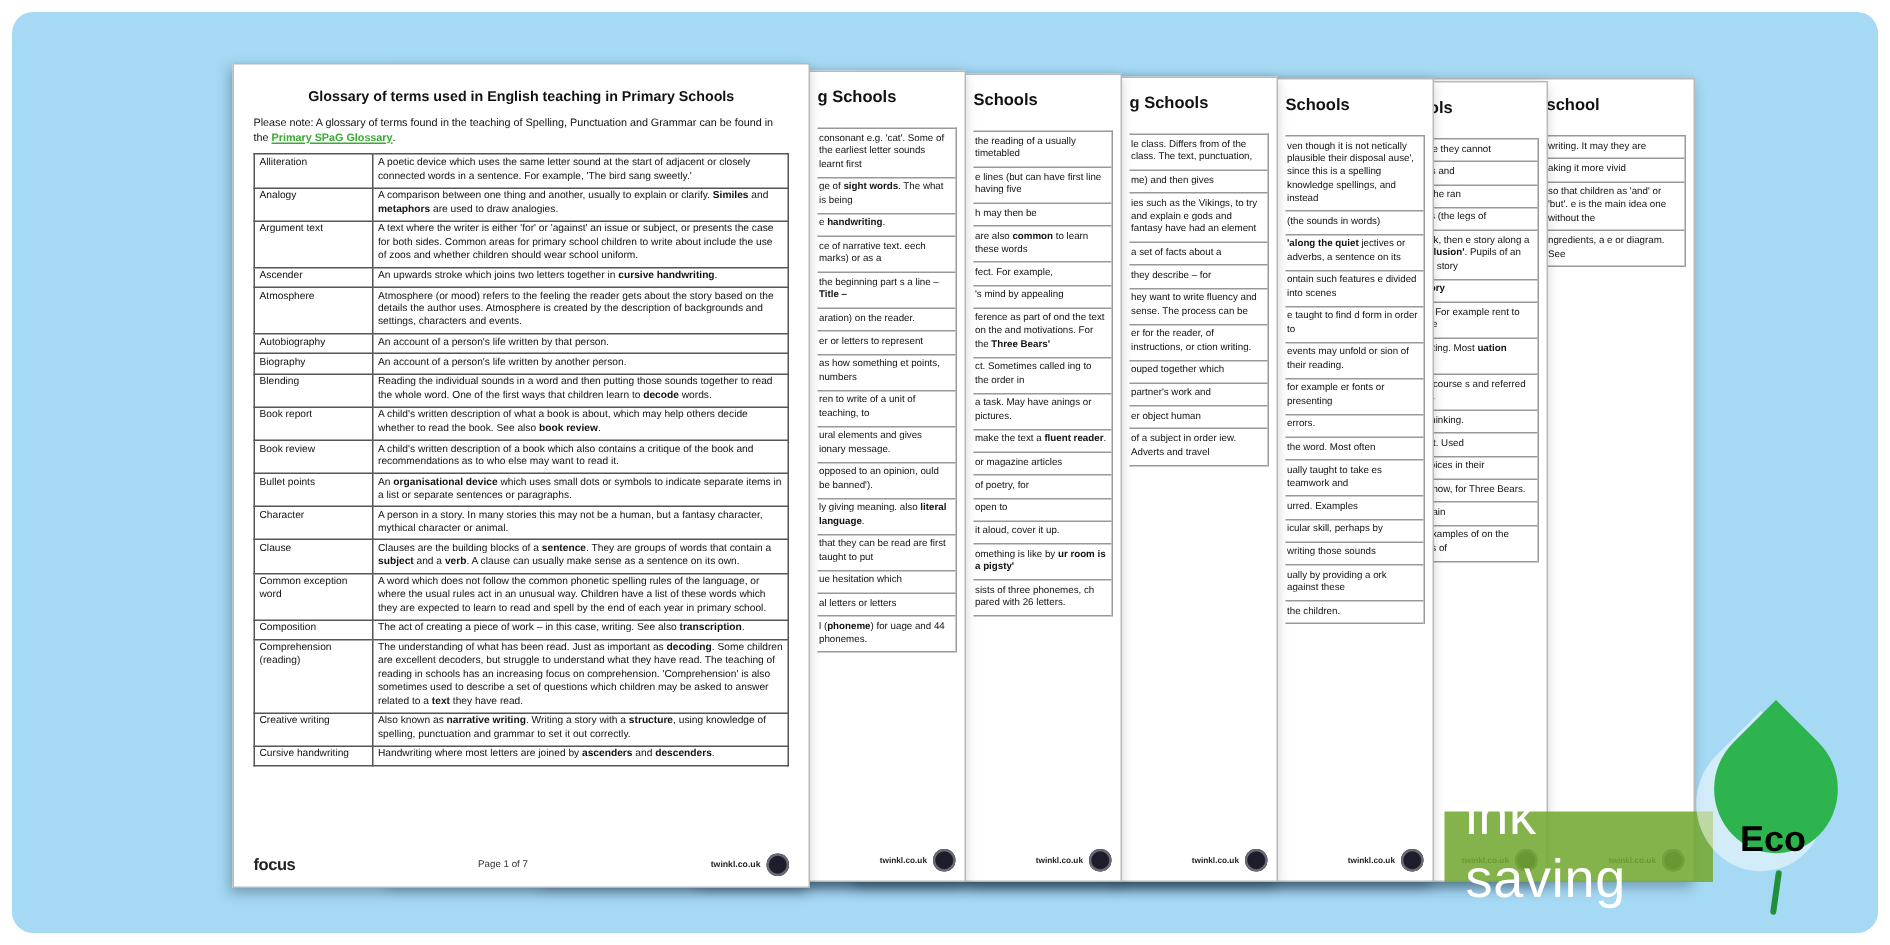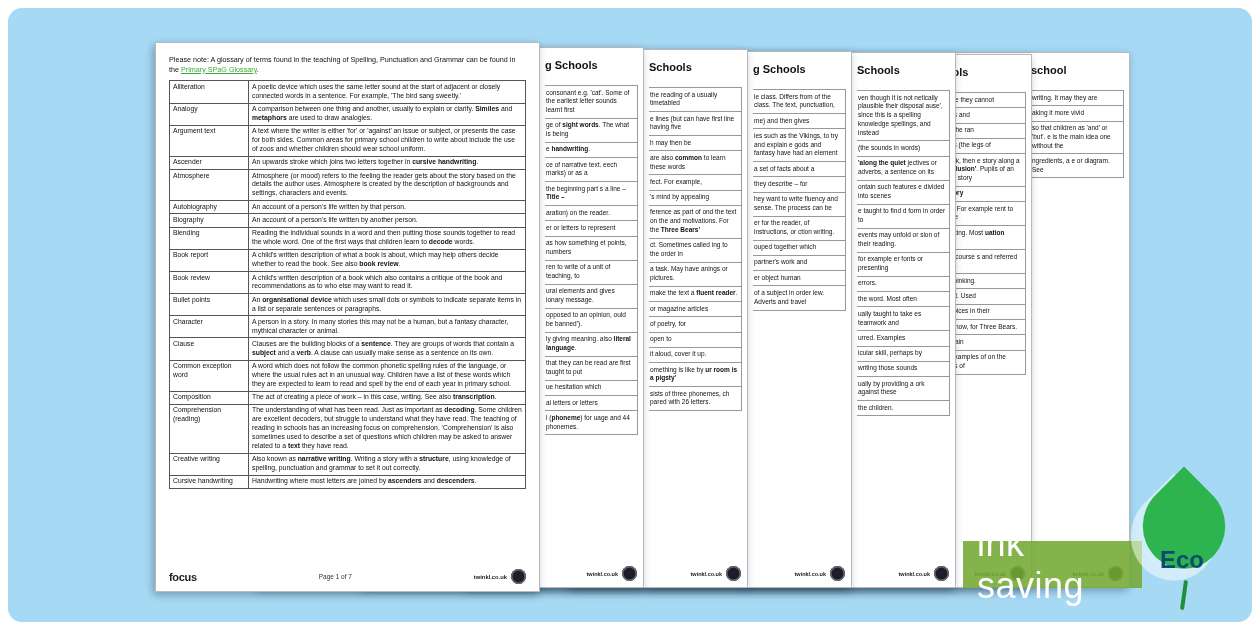--- a/index.html
+++ b/index.html
@@ -19,21 +19,21 @@
     border:1px solid #b9b9b9;
     box-shadow:-2px 3px 8px rgba(20,40,60,.35);
     overflow:hidden;box-sizing:border-box;
   }
   .page1{left:155px;top:42px;height:550px;z-index:10;padding:12px 13px;}
   .doc-title{
     font-size:9.5px;font-weight:bold;color:#111;text-align:center;
     margin:4px 0 7px 0;
   }
   .doc-note{font-size:7.2px;color:#111;margin:0 0 6px 0;line-height:1.35;}
-  .doc-note a{color:var(--link,#3aa935);text-decoration:underline;cursor:pointer;}
+  .doc-note a{color:var(--link,#3aa935);text-decoration:underline;cursor:pointer;font-weight:bold;}
   table.glossary{
     width:100%;border-collapse:collapse;table-layout:fixed;
     font-size:6.8px;line-height:1.3;color:#111;
   }
   table.glossary td{
     border:1px solid #555;padding:1.5px 3px 2px 3px;vertical-align:top;
     word-wrap:break-word;
   }
   td.term{width:72px;}
   .p1-footer{
@@ -83,33 +83,34 @@
     position:absolute;left:14px;top:16px;width:84px;height:84px;
     background:var(--leaf,#2eb44f);
     border-radius:0 60% 55% 60%;transform:rotate(45deg);
   }
   .leaf-stem{
     position:absolute;left:54px;top:112px;width:4px;height:30px;
     background:#1f8f3a;border-radius:2px;transform:rotate(8deg);
   }
   .eco-text{
     position:absolute;left:0;right:4px;top:78px;text-align:center;
-    color:#0c4a6e;font-size:24px;font-weight:bold;
+    color:#000000;font-size:24px;font-weight:bold;
   }
 </style>
 </head>
 <body>
 
 <div class="screen">
 
   <div class="blue-bg"></div>
 
   <div class="page-stack">
 
     <div class="page page1">
+      <div class="doc-title">Glossary of terms used in English teaching in Primary Schools</div>
       <p class="doc-note"><span>Please note: A glossary of terms found in the teaching of Spelling, Punctuation and Grammar can be found in the </span><a>Primary SPaG Glossary</a><span>.</span></p>
       <table class="glossary">
         <tbody>
             <tr>
               <td class="term">Alliteration</td>
               <td class="def"><span>A poetic device which uses the same letter sound at the start of adjacent or closely connected words in a sentence. For example, 'The bird sang sweetly.'</span></td>
             </tr>
             <tr>
               <td class="term">Analogy</td>
               <td class="def"><span>A comparison between one thing and another, usually to explain or clarify. </span><b>Similes</b><span> and </span><b>metaphors</b><span> are used to draw analogies.</span></td>

